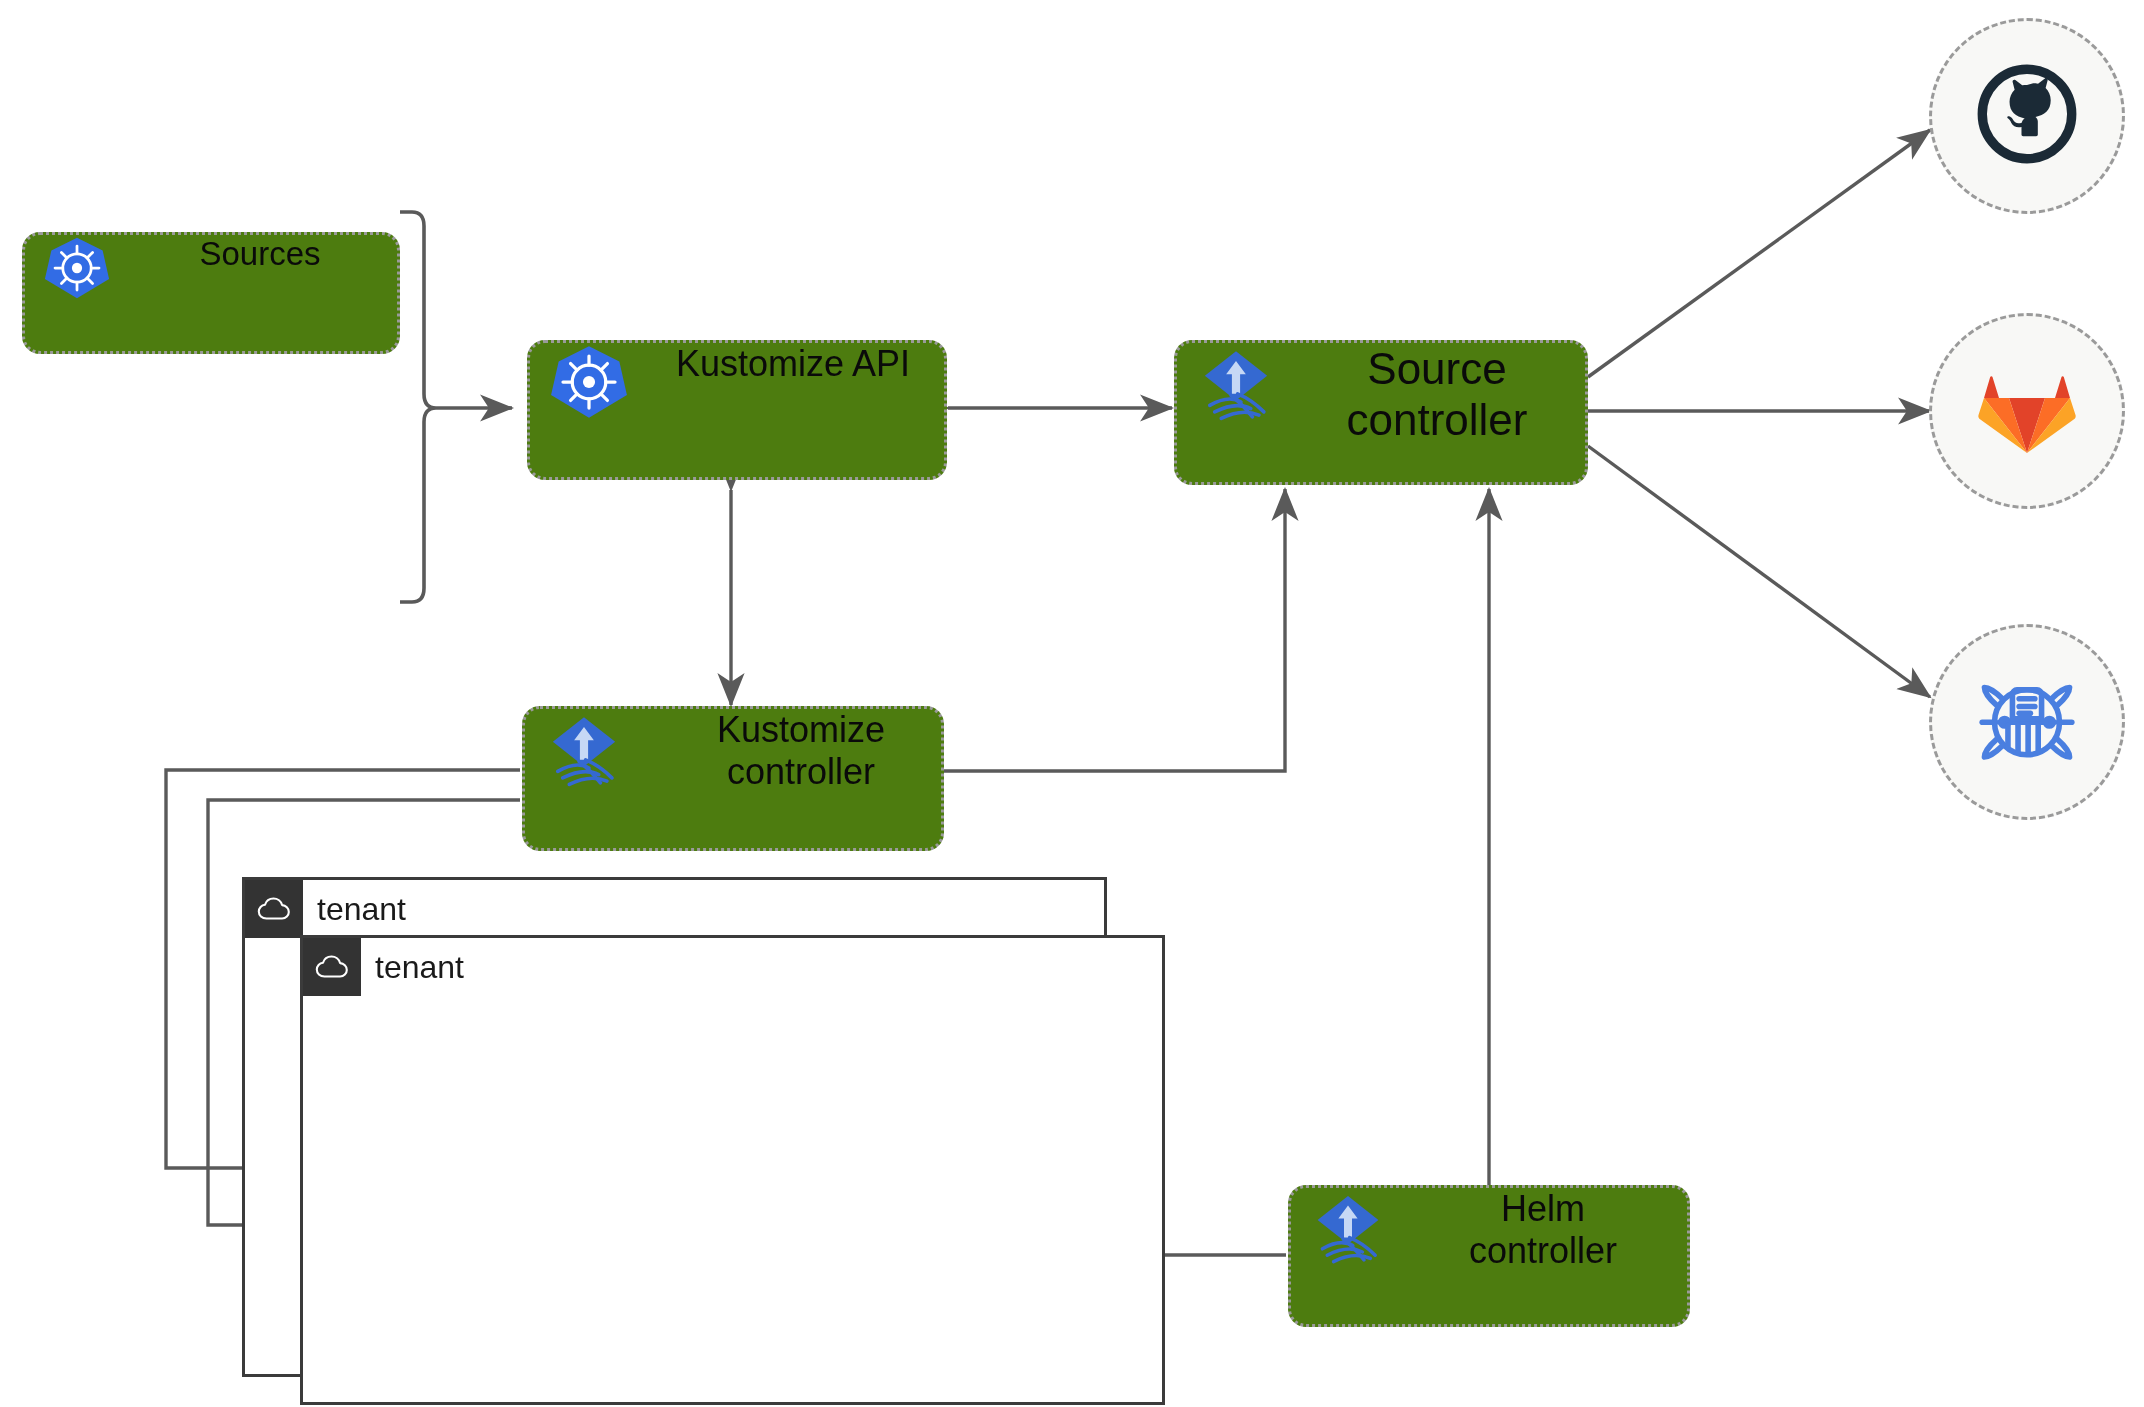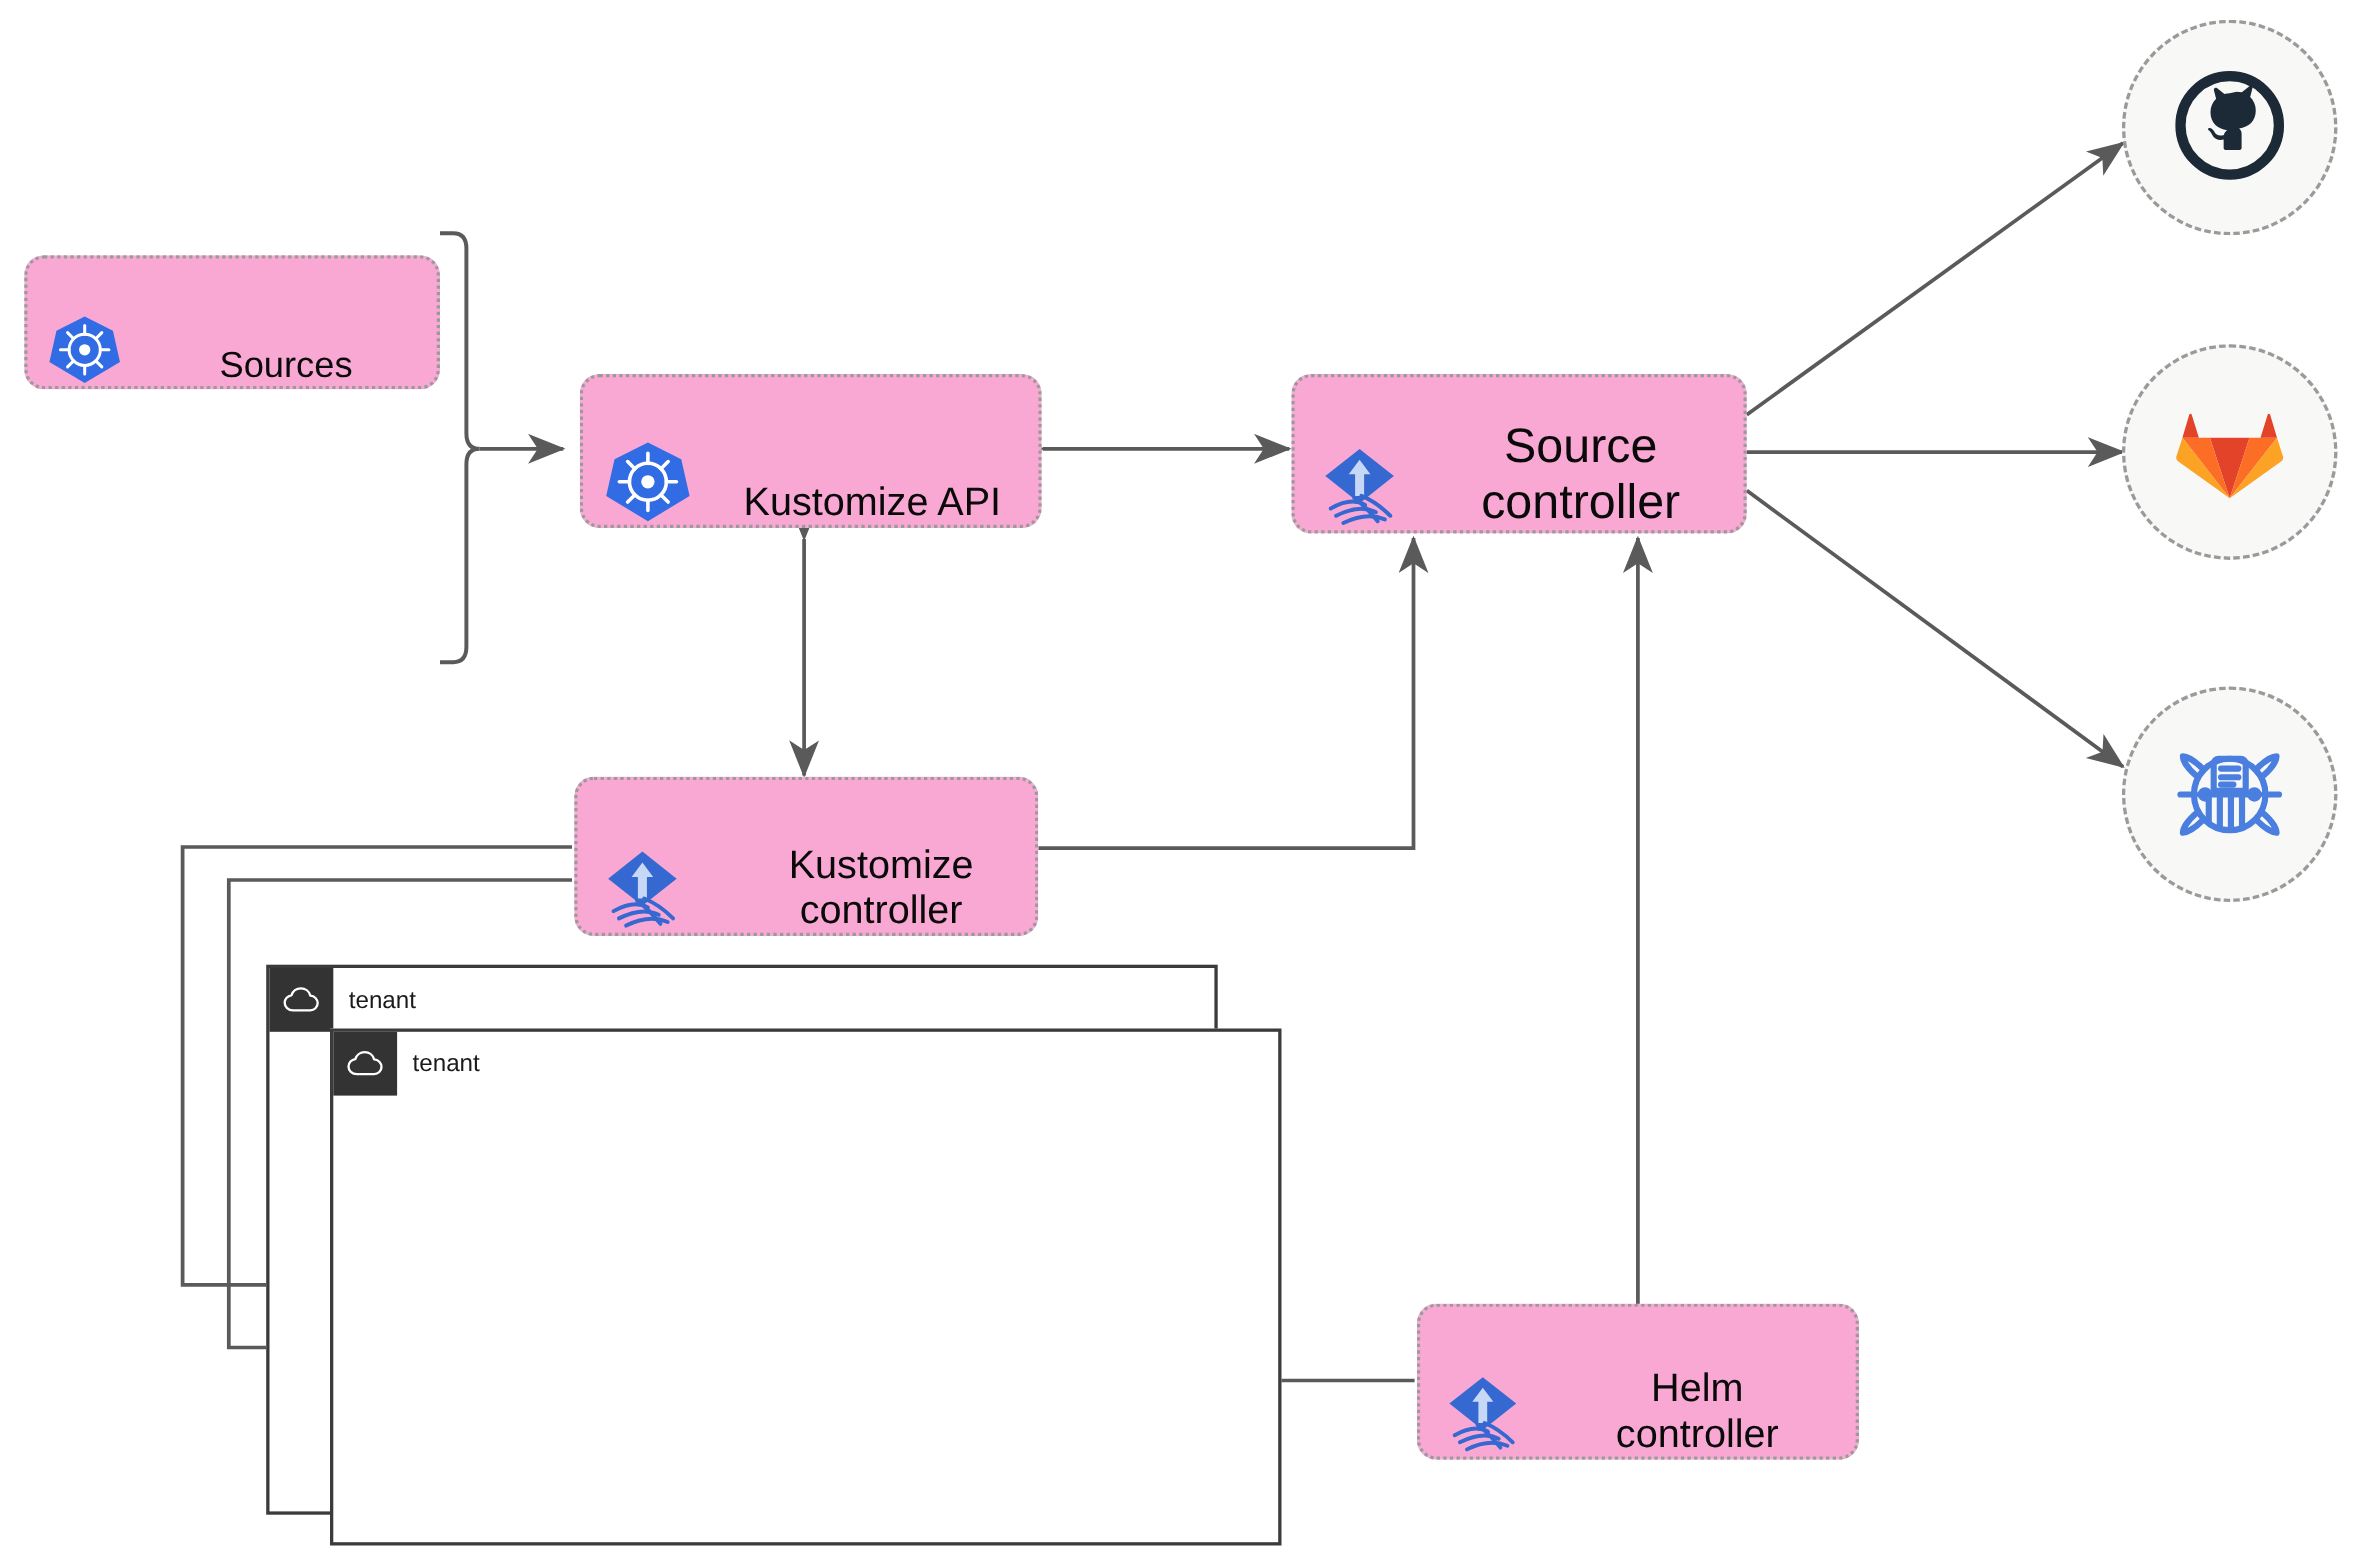--- a/index.html
+++ b/index.html
@@ -4,25 +4,25 @@
 <style>
   html,body{margin:0;padding:0;background:#ffffff;}
   body{font-family:"Liberation Sans","DejaVu Sans",sans-serif;}
   #stage{position:relative;width:2144px;height:1407px;background:#ffffff;overflow:hidden;}
   #wires{position:absolute;left:0;top:0;width:2144px;height:1407px;}
 
   
   .node{
     position:absolute;
     box-sizing:border-box;
-    background:#f9a8d4;
+    background:#4d7c0f;
     border:3px dotted #9a9a9a;
     border-radius:18px;
     display:flex;
-    align-items:flex-end;
+    align-items:flex-start;
     z-index:3;
   }
   .node .ico{flex:0 0 auto;display:flex;align-items:center;justify-content:center;}
   .node .lbl{
     flex:1 1 auto;
     text-align:center;
     color:#0a0a0a;
     line-height:1.16;
     white-space:pre-line;
     padding-right:6px;
@@ -49,21 +49,21 @@
   }
   .tenant .bar{
     position:absolute;left:0;top:0;height:58px;
     display:flex;align-items:center;
   }
   .tenant .chip{
     width:58px;height:58px;background:#333333;
     display:flex;align-items:center;justify-content:center;
   }
   .tenant .tname{
-    margin-left:14px;font-size:22px;color:#1a1a1a;
+    margin-left:14px;font-size:32px;color:#1a1a1a;
     line-height:58px;
   }
   .tenant-inner{z-index:4;}
 </style>
 </head>
 <body>
 
 <div id="stage">
 
   <svg id="wires" viewBox="0 0 2144 1407" xmlns="http://www.w3.org/2000/svg">

